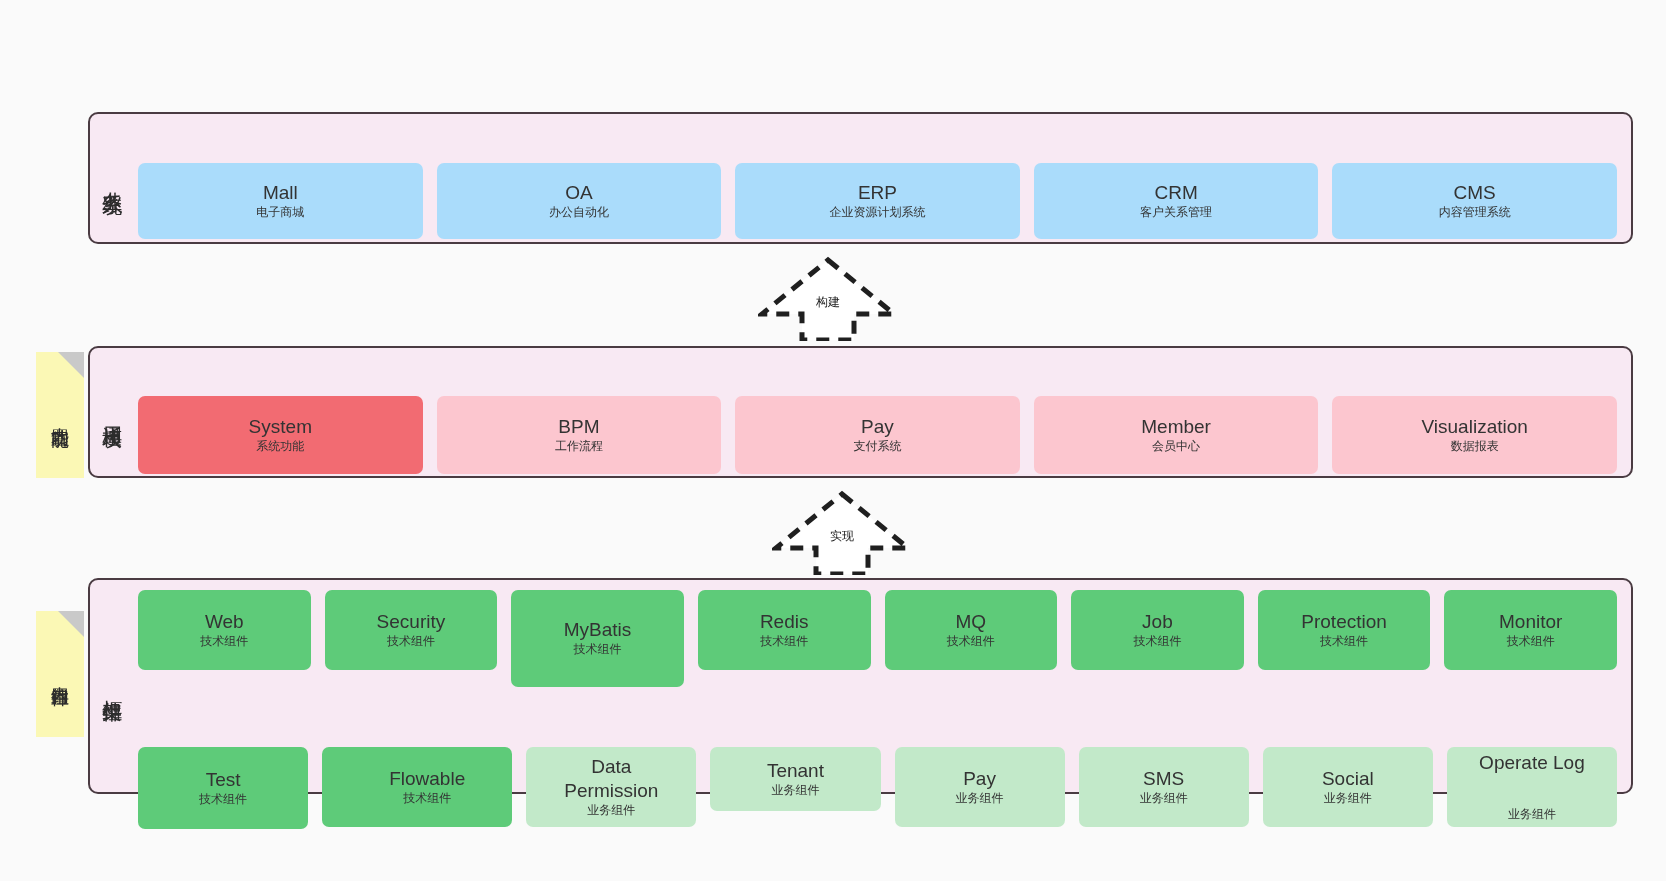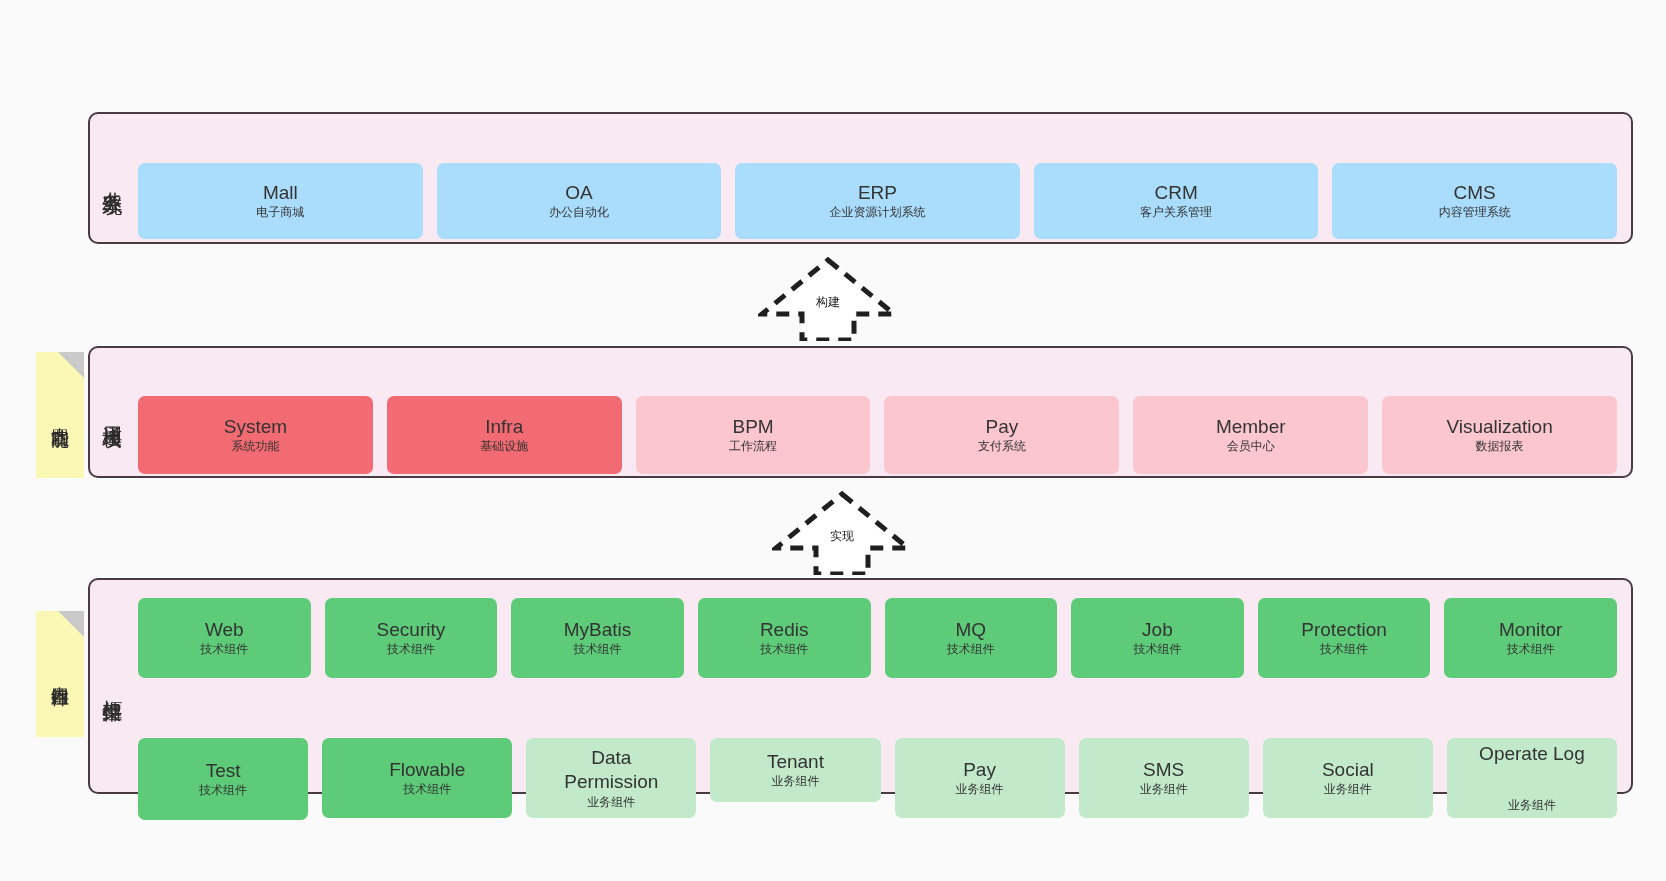--- a/index.html
+++ b/index.html
@@ -179,24 +179,20 @@
   </div>
 
   <div class="layer" id="layer-common" style="left:88px; top:346px; width:1545px; height:132px;">
     <div class="layer-title">通用模块</div>
     <div class="layer-body">
       <div class="row">
         <div class="card red" style="height:78px;">
           <div class="c-title">System</div>
           <div class="c-sub">系统功能</div>
         </div>
-        <div class="card red" style="height:78px;">
-          <div class="c-title">Infra</div>
-          <div class="c-sub">基础设施</div>
-        </div>
         <div class="card pink" style="height:78px;">
           <div class="c-title">BPM</div>
           <div class="c-sub">工作流程</div>
         </div>
         <div class="card pink" style="height:78px;">
           <div class="c-title">Pay</div>
           <div class="c-sub">支付系统</div>
         </div>
         <div class="card pink" style="height:78px;">
           <div class="c-title">Member</div>
@@ -227,21 +223,21 @@
 
       <div class="row">
         <div class="card green" style="height:80px;">
           <div class="c-title">Web</div>
           <div class="c-sub">技术组件</div>
         </div>
         <div class="card green" style="height:80px;">
           <div class="c-title">Security</div>
           <div class="c-sub">技术组件</div>
         </div>
-        <div class="card green" style="height:80px;">
+        <div class="card green" style="height:97px;">
           <div class="c-title">MyBatis</div>
           <div class="c-sub">技术组件</div>
         </div>
         <div class="card green" style="height:80px;">
           <div class="c-title">Redis</div>
           <div class="c-sub">技术组件</div>
         </div>
         <div class="card green" style="height:80px;">
           <div class="c-title">MQ</div>
           <div class="c-sub">技术组件</div>

